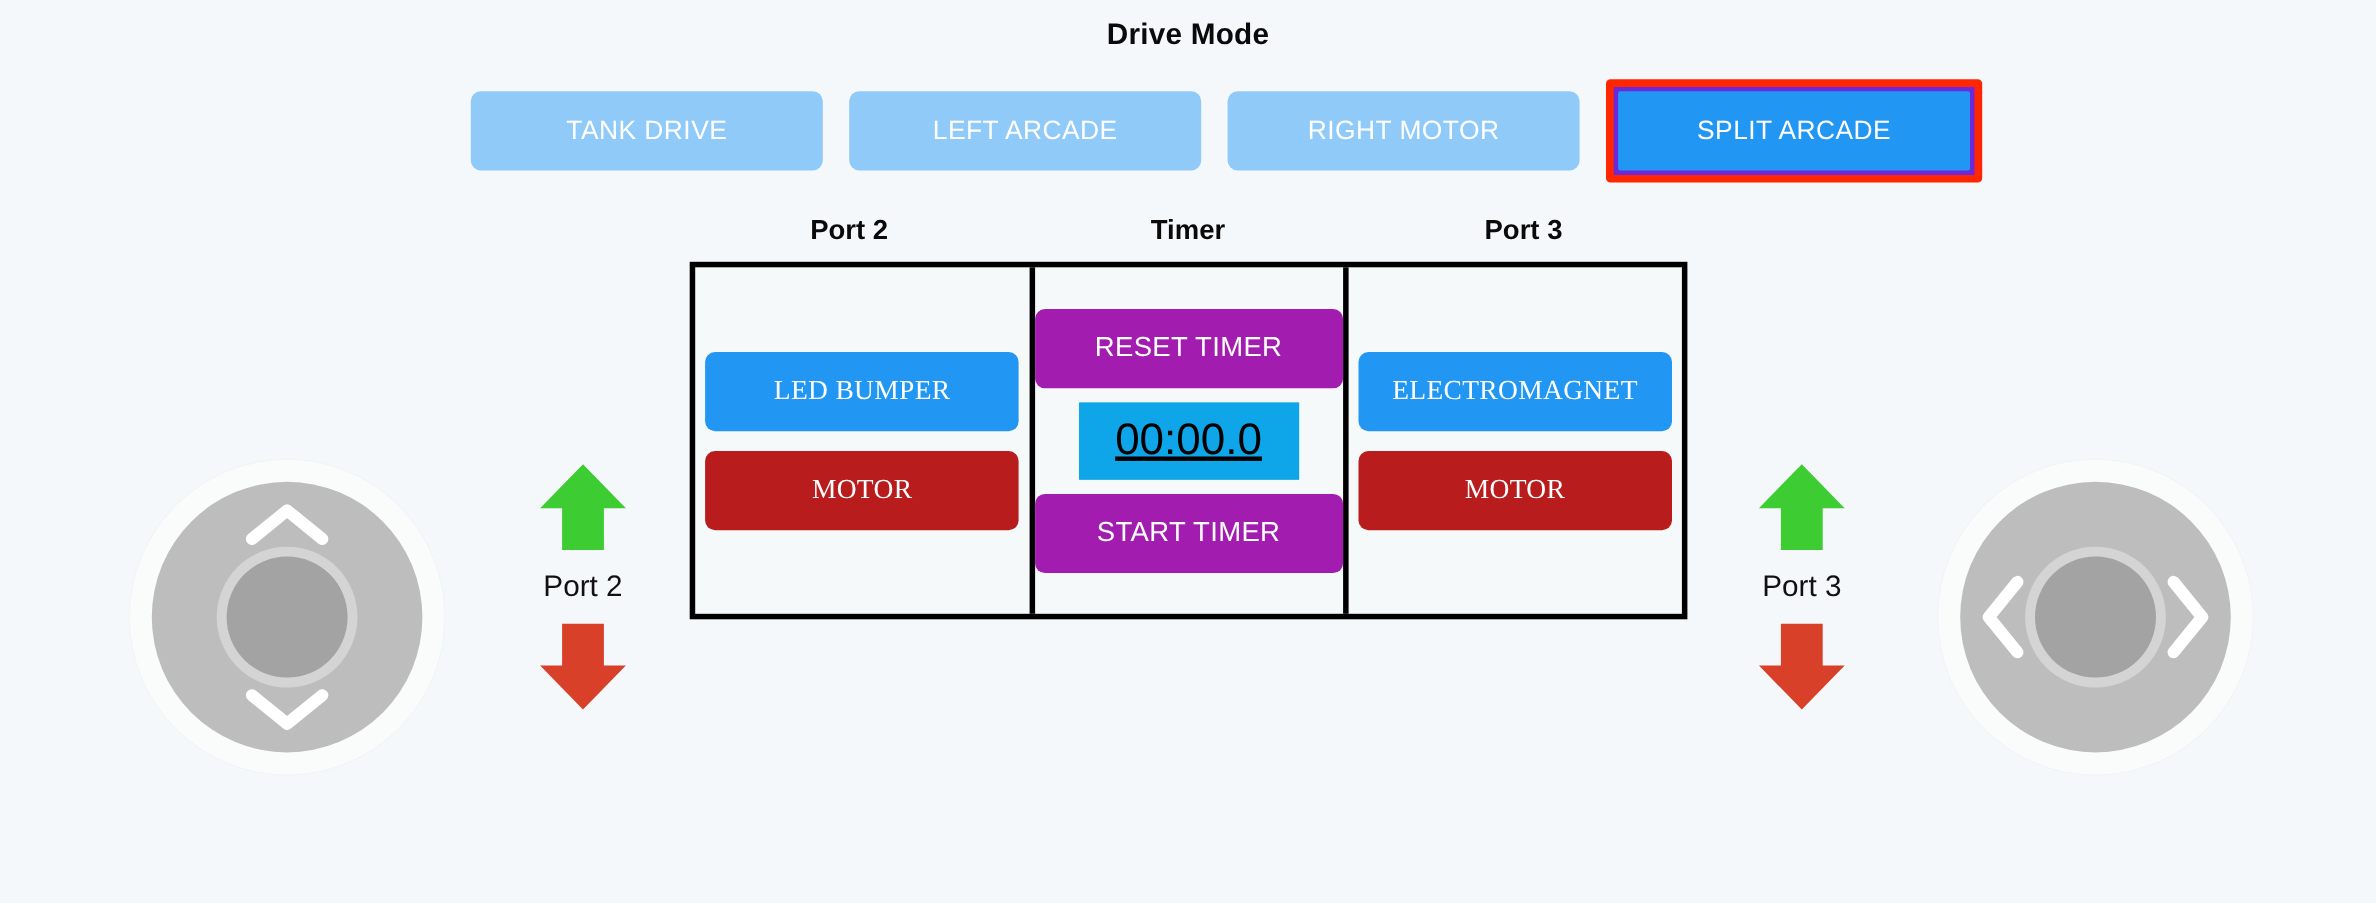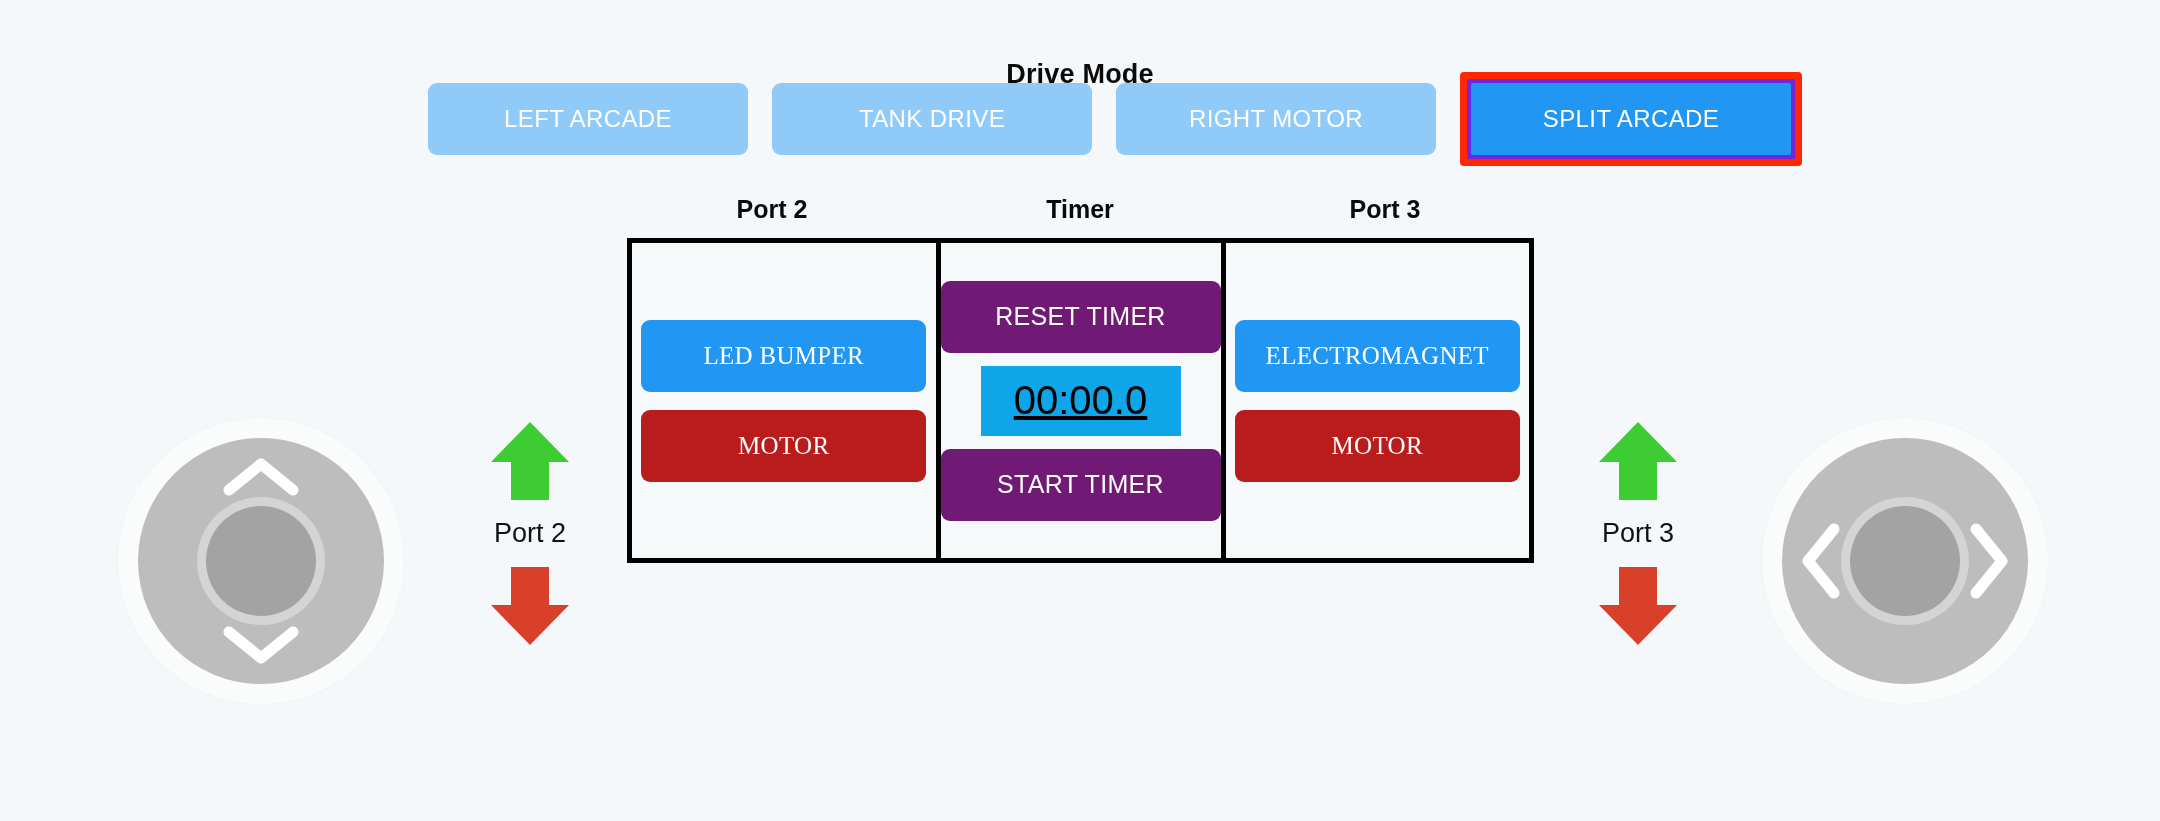--- a/index.html
+++ b/index.html
@@ -19,21 +19,20 @@
   .drive-mode-title {
     position: absolute;
     top: 16px;
     left: 0;
     width: 2160px;
     text-align: center;
     font-size: 27px;
     font-weight: bold;
     color: #0a0a0a;
     letter-spacing: 0.2px;
-    margin-top: 43px;
   }
 
   .mode-row {
     position: absolute;
     top: 72px;
     left: 428px;
     display: flex;
     gap: 24px;
     align-items: center;
   }
@@ -132,21 +131,21 @@
   .timer-btn {
     width: 280px;
     height: 72px;
     border-radius: 9px;
     border: none;
     display: flex;
     align-items: center;
     justify-content: center;
     font-size: 25px;
     color: #ffffff;
-    background: #701a75;
+    background: #a21caf;
     font-family: "Liberation Sans", sans-serif;
     letter-spacing: 0.3px;
     cursor: pointer;
     user-select: none;
   }
   .timer-display {
     width: 200px;
     height: 70px;
     margin: 13px 0;
     border: 4px solid #0ea5e9;
@@ -228,25 +227,25 @@
   }
 </style>
 </head>
 <body>
 
 <div class="drive-mode-title">Drive Mode</div>
 
 <div class="mode-row">
 
   <div class="mode-btn-wrap">
+    <button class="mode-btn">TANK DRIVE</button>
+  </div>
+
+  <div class="mode-btn-wrap">
     <button class="mode-btn">LEFT ARCADE</button>
-  </div>
-
-  <div class="mode-btn-wrap">
-    <button class="mode-btn">TANK DRIVE</button>
   </div>
 
   <div class="mode-btn-wrap">
     <button class="mode-btn">RIGHT MOTOR</button>
   </div>
 
   <div class="mode-btn-wrap selected">
     <button class="mode-btn active">SPLIT ARCADE</button>
   </div>
 

